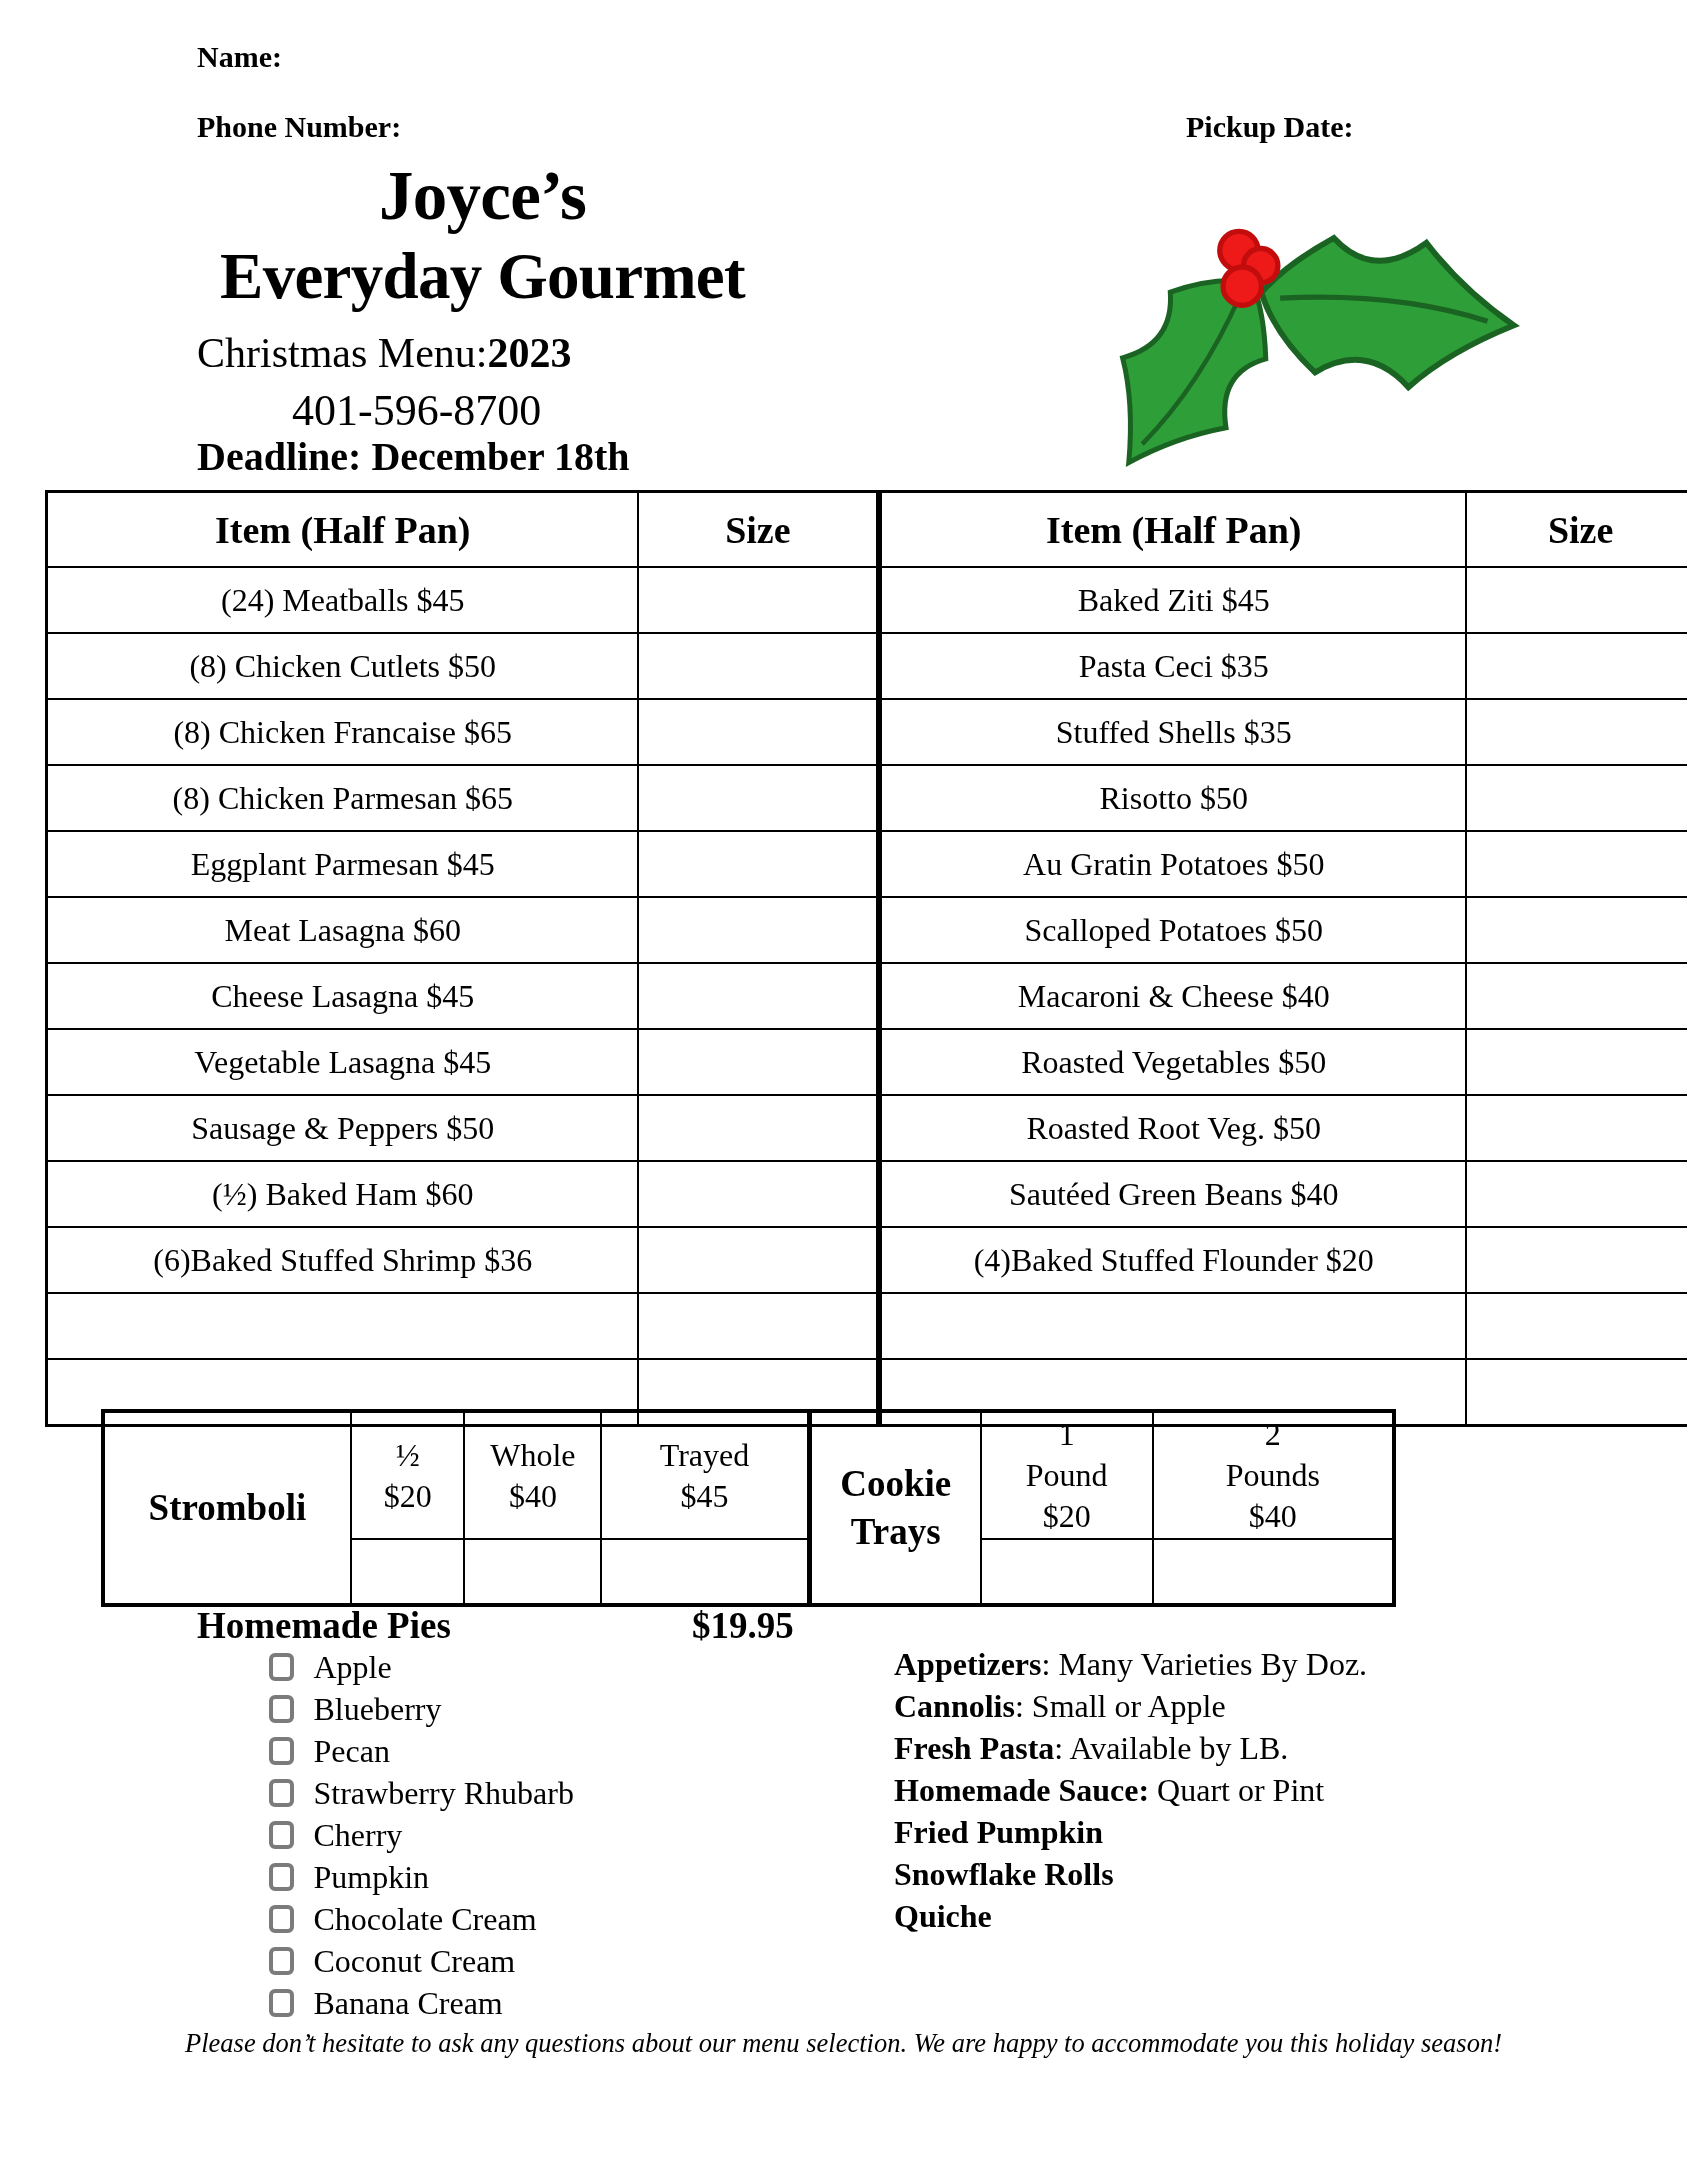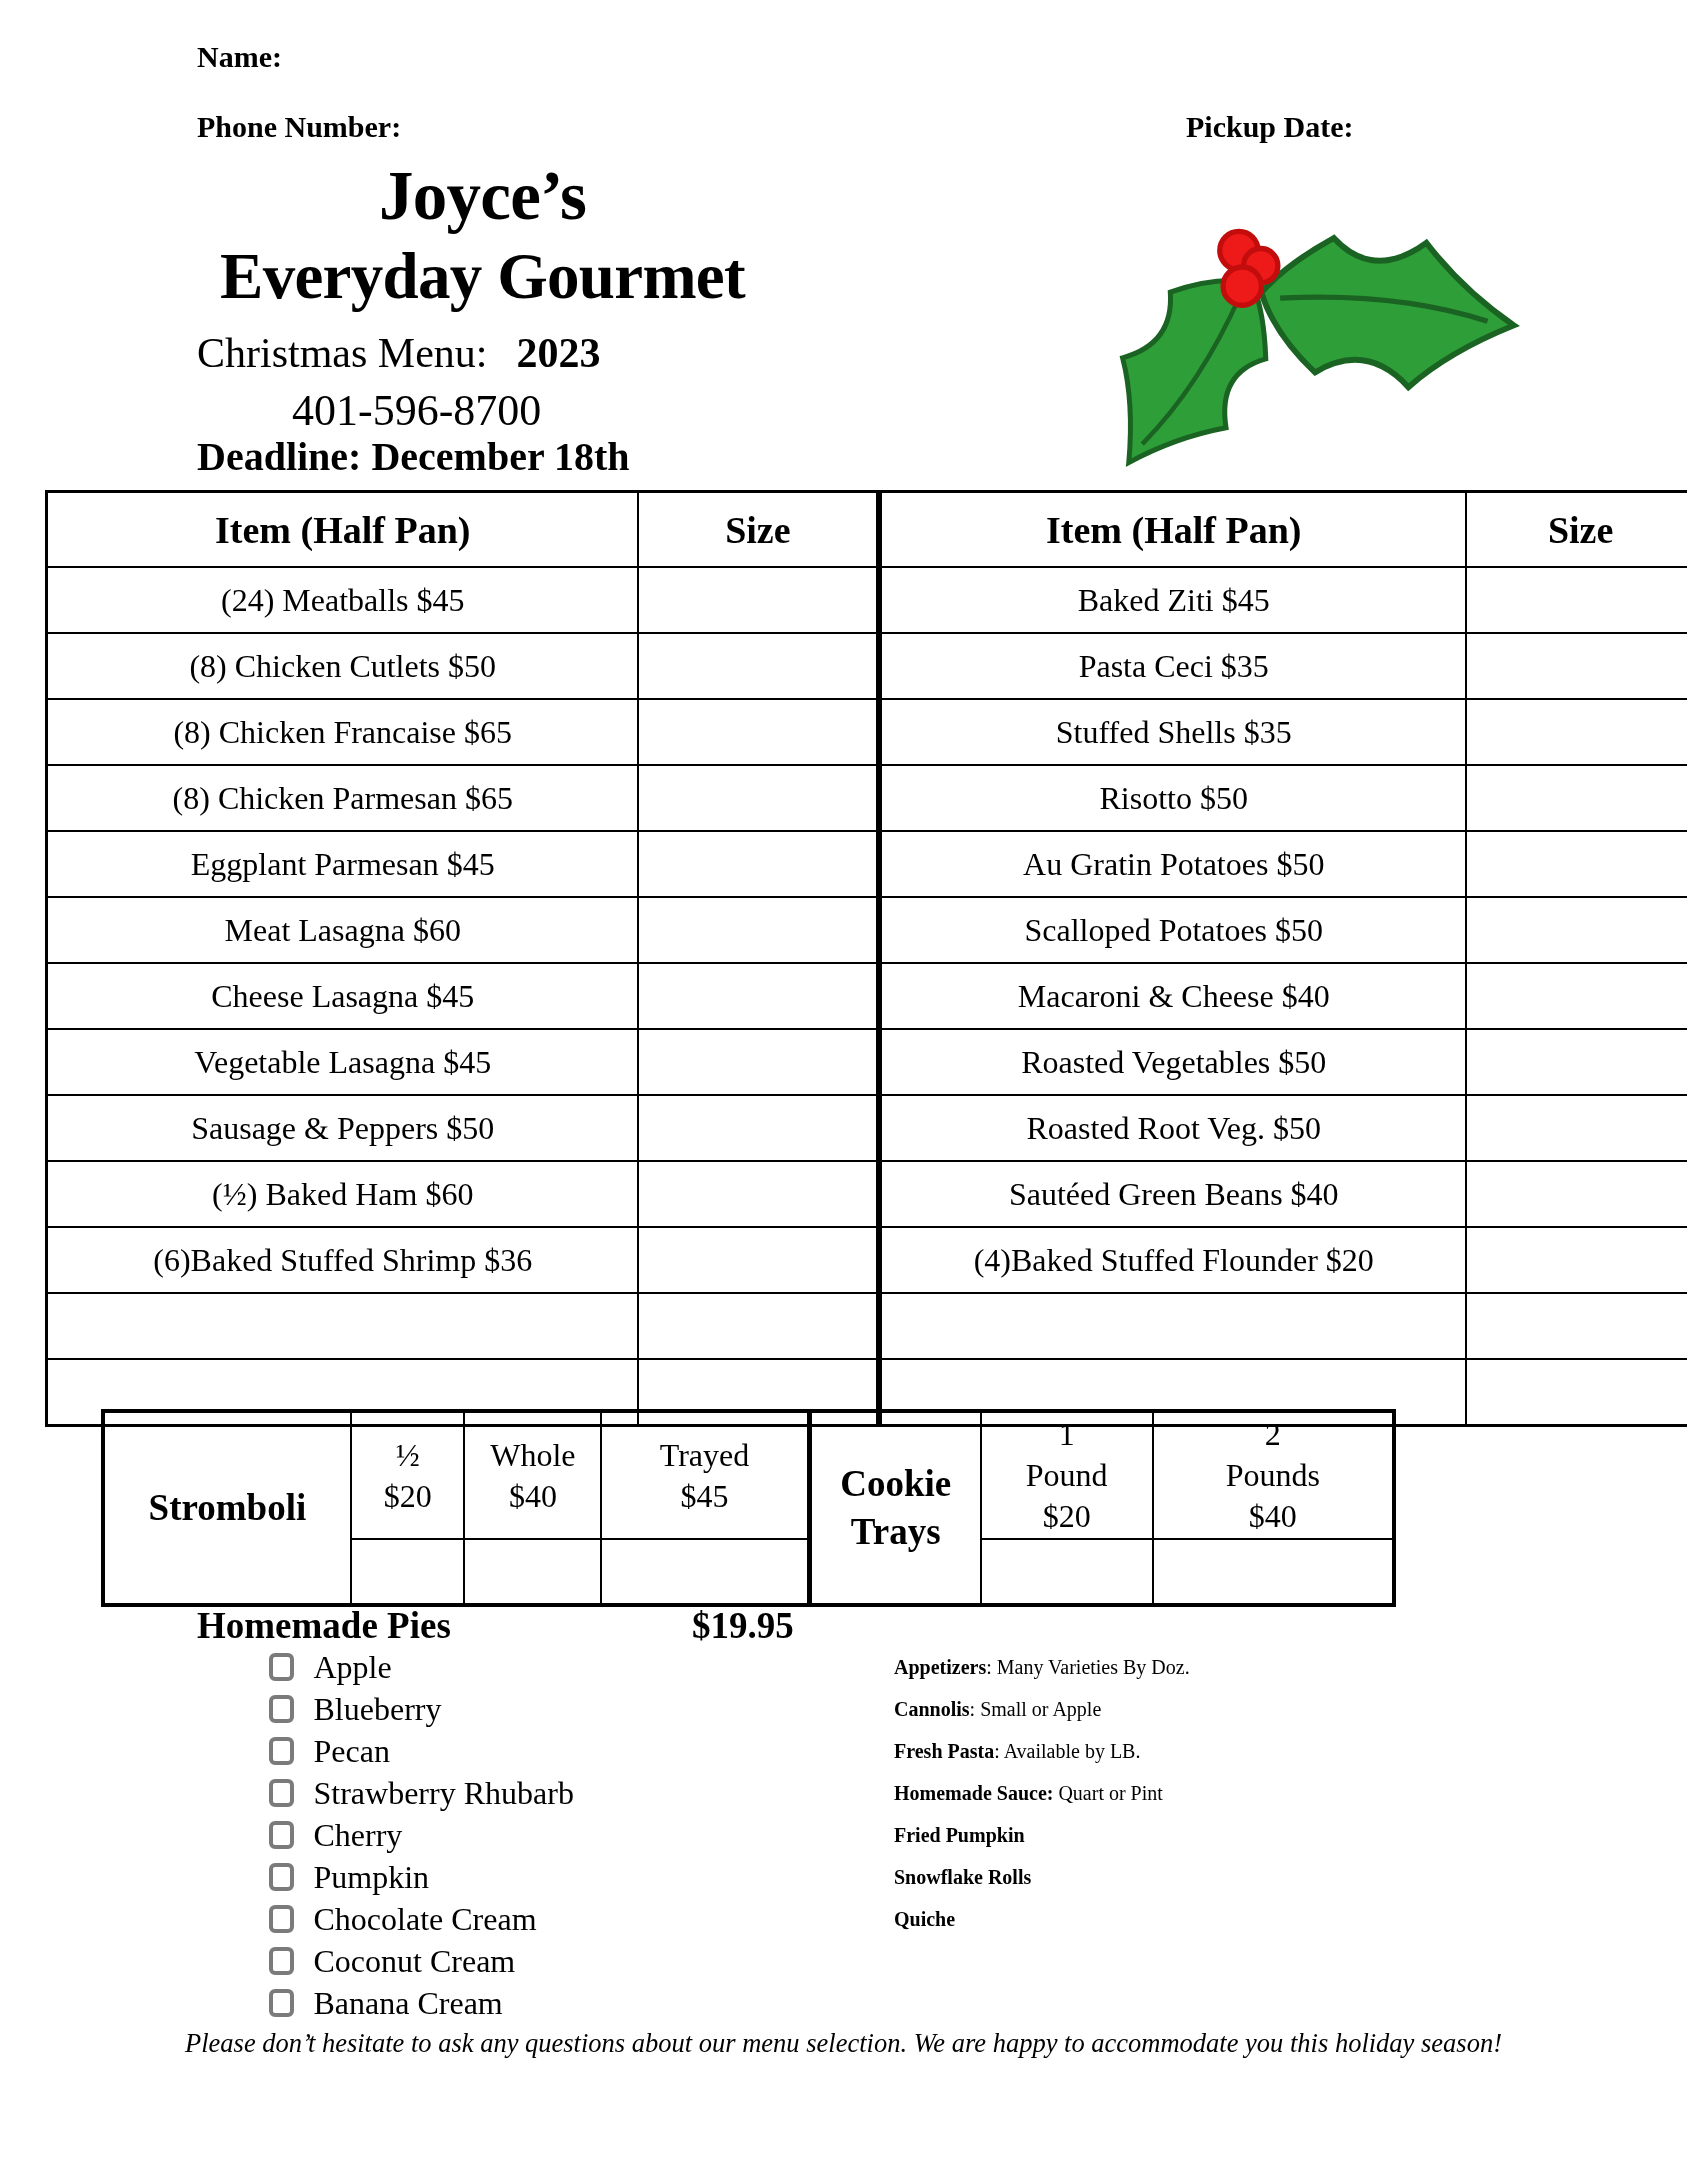--- a/index.html
+++ b/index.html
@@ -15,21 +15,21 @@
   .abs{position:absolute;}
 
   
   .form-label{font-size:30px;font-weight:bold;white-space:nowrap;}
 
   
   .title-wrap{left:165px;top:156px;width:635px;text-align:center;letter-spacing:-0.7px;}
   .title-line1{font-size:69px;font-weight:bold;line-height:1.18;}
   .title-line2{font-size:65px;font-weight:bold;line-height:1.2;}
   .menu-line{left:197px;top:329px;font-size:42px;white-space:nowrap;}
-  .menu-year{font-weight:bold;margin-left:29px;}
+  .menu-year{font-weight:bold;}
   .phone-line{left:292px;top:385px;font-size:44px;white-space:nowrap;}
   .deadline-line{left:197px;top:433px;font-size:40px;font-weight:bold;white-space:nowrap;}
 
   
   table{border-collapse:collapse;table-layout:fixed;}
   #main-table{left:45px;top:490px;width:1652px;border:3.3px solid #000;}
   #main-table th,#main-table td{border:2.6px solid #000;text-align:center;vertical-align:middle;overflow:hidden;}
   #main-table th{height:71px;font-size:38px;}
   #main-table td{height:62px;font-size:32px;}
   #main-table .thickleft{border-left:6px solid #000;}
@@ -45,21 +45,21 @@
   
   .pies-heading{left:197px;top:1604px;font-size:37px;font-weight:bold;white-space:nowrap;}
   .pies-price{left:692px;top:1604px;font-size:37px;font-weight:bold;}
   .pies-list{left:251px;top:1646px;list-style:none;margin:0;padding:0;}
   .pies-list li{height:42px;display:flex;align-items:center;gap:20px;margin-left:18px;}
   .pie-label{font-size:32px;white-space:nowrap;}
   .checkbox{width:24.5px;height:28.4px;border:4px solid #7b7b7b;border-radius:6px;box-sizing:border-box;flex:0 0 auto;background:#fff;}
 
   
   .extras-list{left:894px;top:1646px;list-style:none;margin:0;padding:0;}
-  .extras-list li{height:42px;display:flex;align-items:center;font-size:20px;white-space:pre;}
+  .extras-list li{height:42px;display:flex;align-items:flex-start;font-size:32px;white-space:pre;}
   .extras-list .lead{font-weight:bold;}
 
   
   .footer-note{left:0;top:2028px;width:1687px;text-align:center;font-style:italic;font-size:26.5px;white-space:nowrap;}
 </style>
 </head>
 <body>
 
 <div class="page">
 

